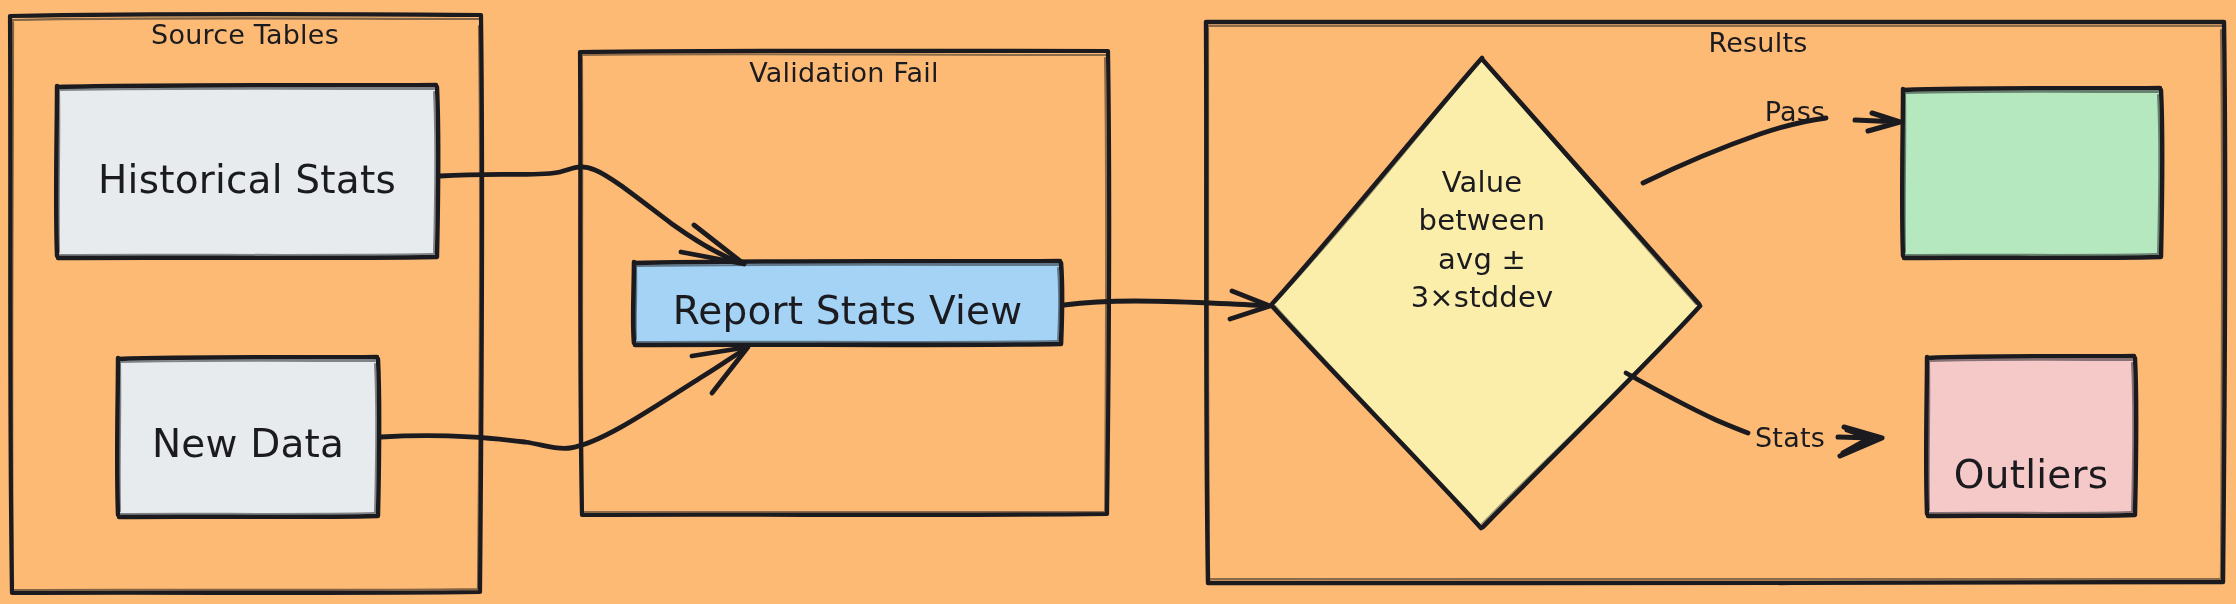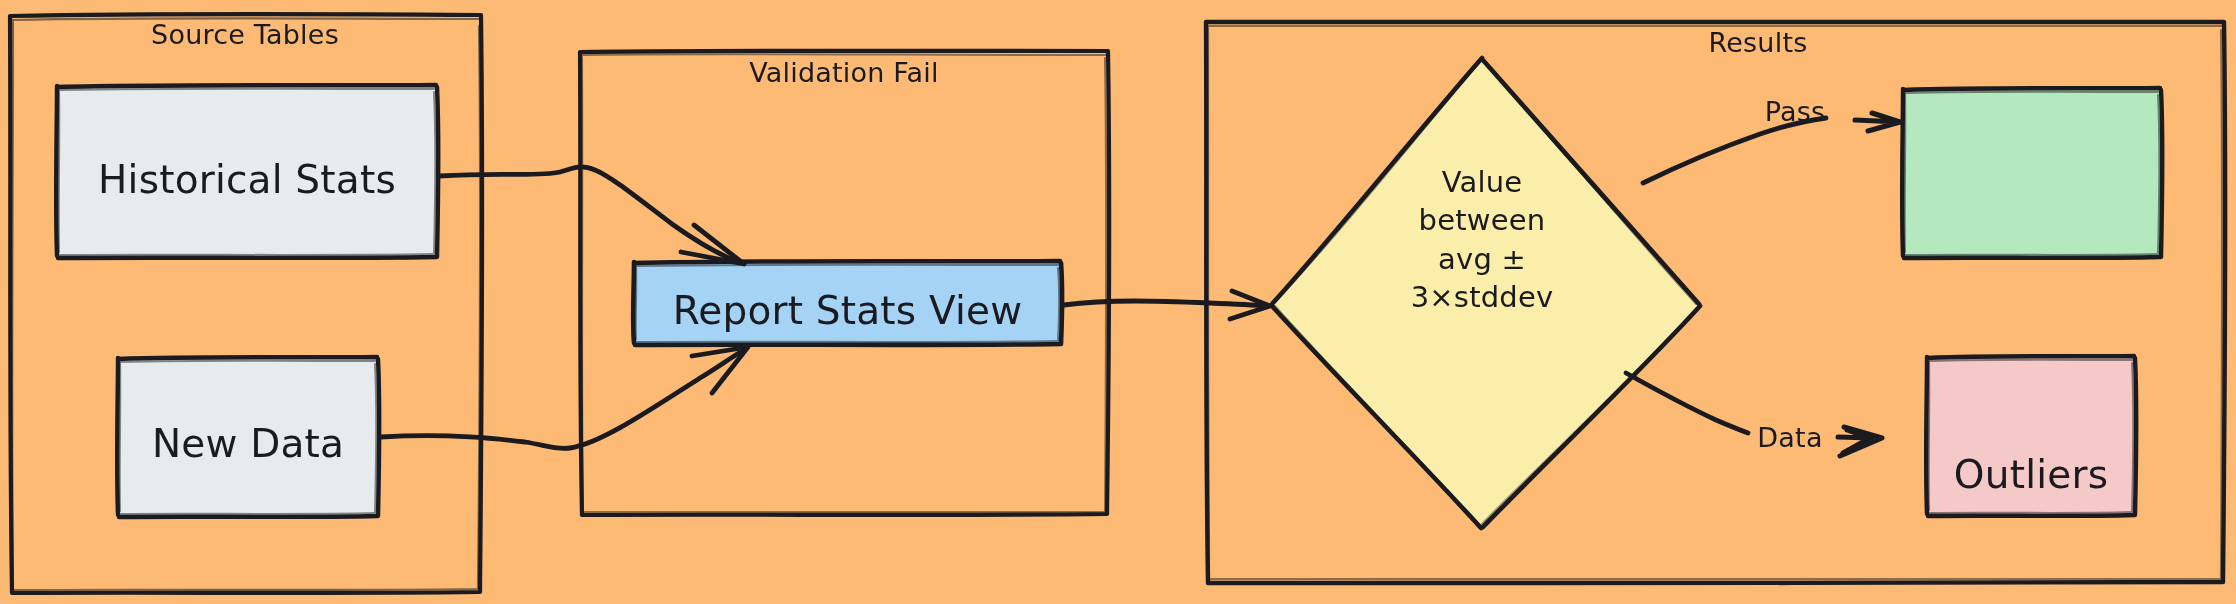--- a/index.html
+++ b/index.html
@@ -158,15 +158,15 @@
   <div class="node-label diamond-label" style="left:1332px; top:224px; width:300px; transform:translateY(-50%);margin-top:16px;">Value
 between
 avg ±
 3×stddev</div>
 
 
   <div class="node-label" style="left:1927px; top:418px; width:208px;margin-top:32px;">Outliers</div>
 
   <div class="edge-label" style="left:1735px; top:95px; width:120px;">Pass</div>
 
-  <div class="edge-label" style="left:1740px; top:421px; width:100px;">Data</div>
+  <div class="edge-label" style="left:1740px; top:421px; width:100px;">Stats</div>
 
 </div>
 
 </body></html>

